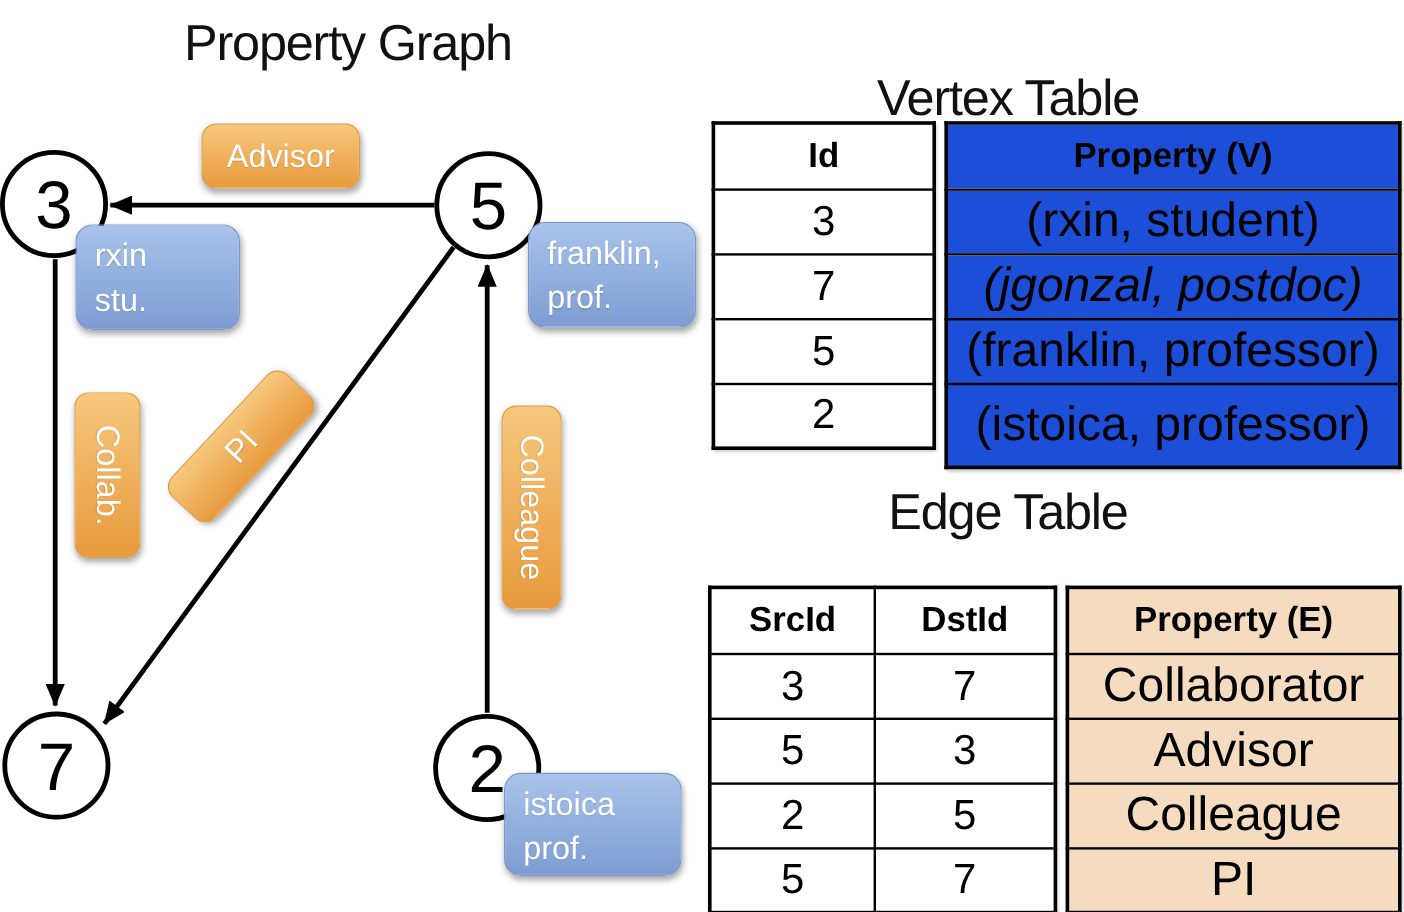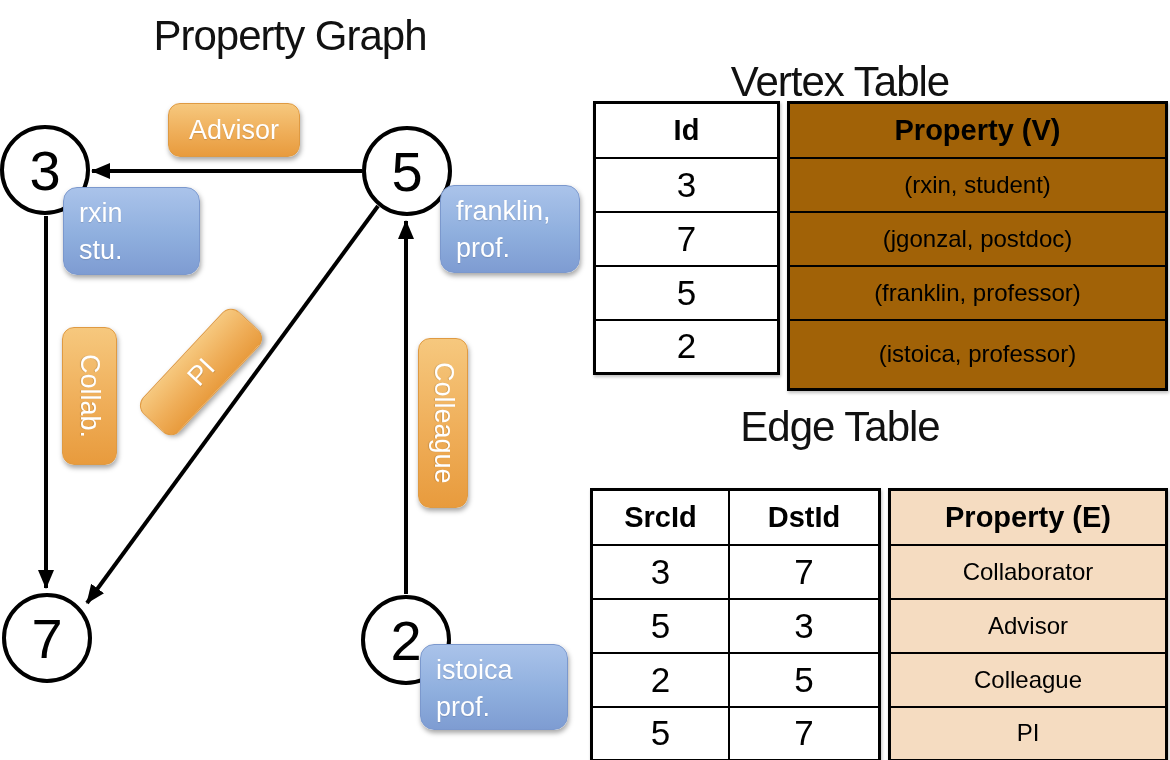--- a/index.html
+++ b/index.html
@@ -43,22 +43,22 @@
     position:absolute;border-collapse:collapse;table-layout:fixed;
     background:#fff;box-shadow:1px 2px 3px rgba(0,0,0,0.25);
   }
   table.dt td{
     border:2px solid #000;text-align:center;vertical-align:middle;
     padding:0;overflow:hidden;white-space:nowrap;
   }
   table.dt{border:3px solid #000;}
   td.hdr{font-weight:700;font-size:29px;}
   td.idcell{font-size:35px;}
-  td.propcell{font-size:24px;}
-  .bg-blue td{background:#a16207;margin-left:27px;}
+  td.propcell{font-size:40px;}
+  .bg-blue td{background:#1d4ed8;margin-left:27px;}
   .bg-tan td{background:#f5dcc1;}
 </style>
 </head>
 <body>
 
 <div class="canvas">
 
   <div class="big-title" style="left:60px;top:12px;width:460px;">Property Graph</div>
 
   <svg class="edges-svg" width="1170" height="760">
@@ -135,21 +135,21 @@
     </table>
 
   <table class="dt bg-blue" style="left:787px;top:101px;width:381px;">
     <tbody>
         <tr style="height:55px;">
           <td class="hdr">Property (V)</td>
         </tr>
     <tr style="height:54px;">
           <td class="propcell">(rxin, student)</td>
         </tr>
-    <tr style="height:54px;">
+    <tr style="height:54px;font-style:italic;">
           <td class="propcell">(jgonzal, postdoc)</td>
         </tr>
     <tr style="height:54px;">
           <td class="propcell">(franklin, professor)</td>
         </tr>
     <tr style="height:70px;">
           <td class="propcell">(istoica, professor)</td>
         </tr>
   </tbody>
     </table>

